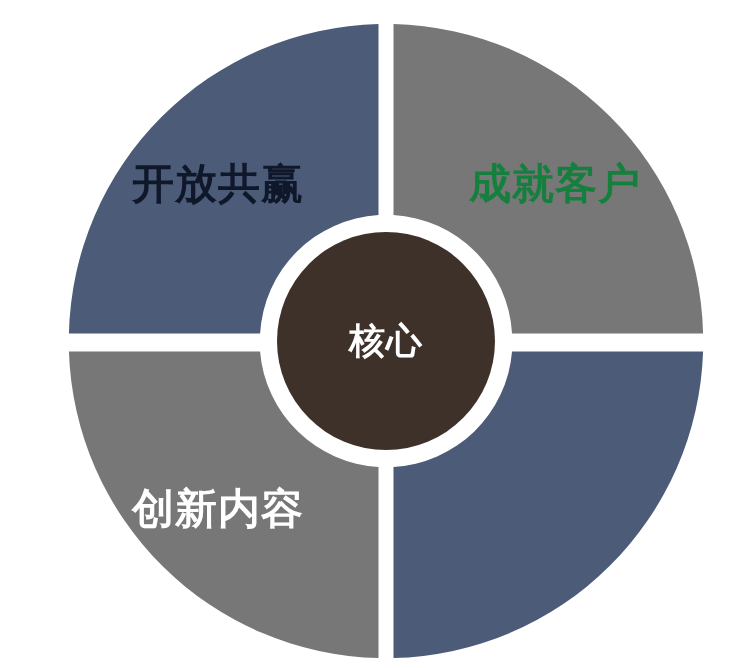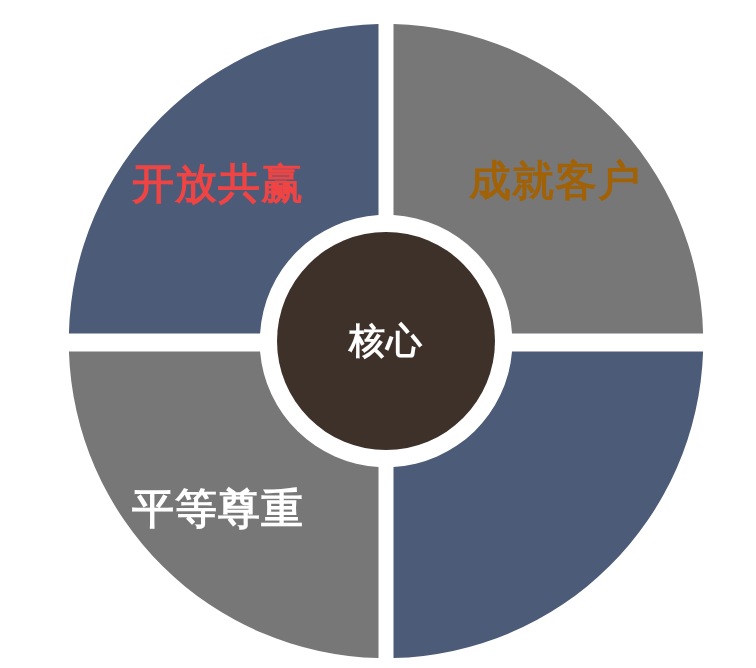--- a/index.html
+++ b/index.html
@@ -110,24 +110,24 @@
       <path d="M 378.50 657.99
                A 317 317 0 0 1 68.91 351.50
                L 260.07 351.50
                A 126 126 0 0 0 378.50 466.94
                Z" fill="#777777"></path>
 
       <circle cx="386" cy="341" r="109" fill="#3E312A"></circle>
     </svg>
   </div>
 
-  <div class="quad-label tl" style="color: #ef4444;">开放共赢</div>
+  <div class="quad-label tl" style="color: #0f172a;">开放共赢</div>
 
-  <div class="quad-label tr" style="color: #a16207; font-family: Liberation Mono, monospace;">成就客户</div>
+  <div class="quad-label tr" style="color: #15803d;">成就客户</div>
 
-  <div class="quad-label bl" style="color: rgb(255, 255, 255);">平等尊重</div>
+  <div class="quad-label bl" style="color: rgb(255, 255, 255);">创新内容</div>
 
 
   <div class="hub-text" style="color: rgb(255, 255, 255);">
     <div class="hub-line">核心</div>
   </div>
 
 </div>
 
 </body></html>

